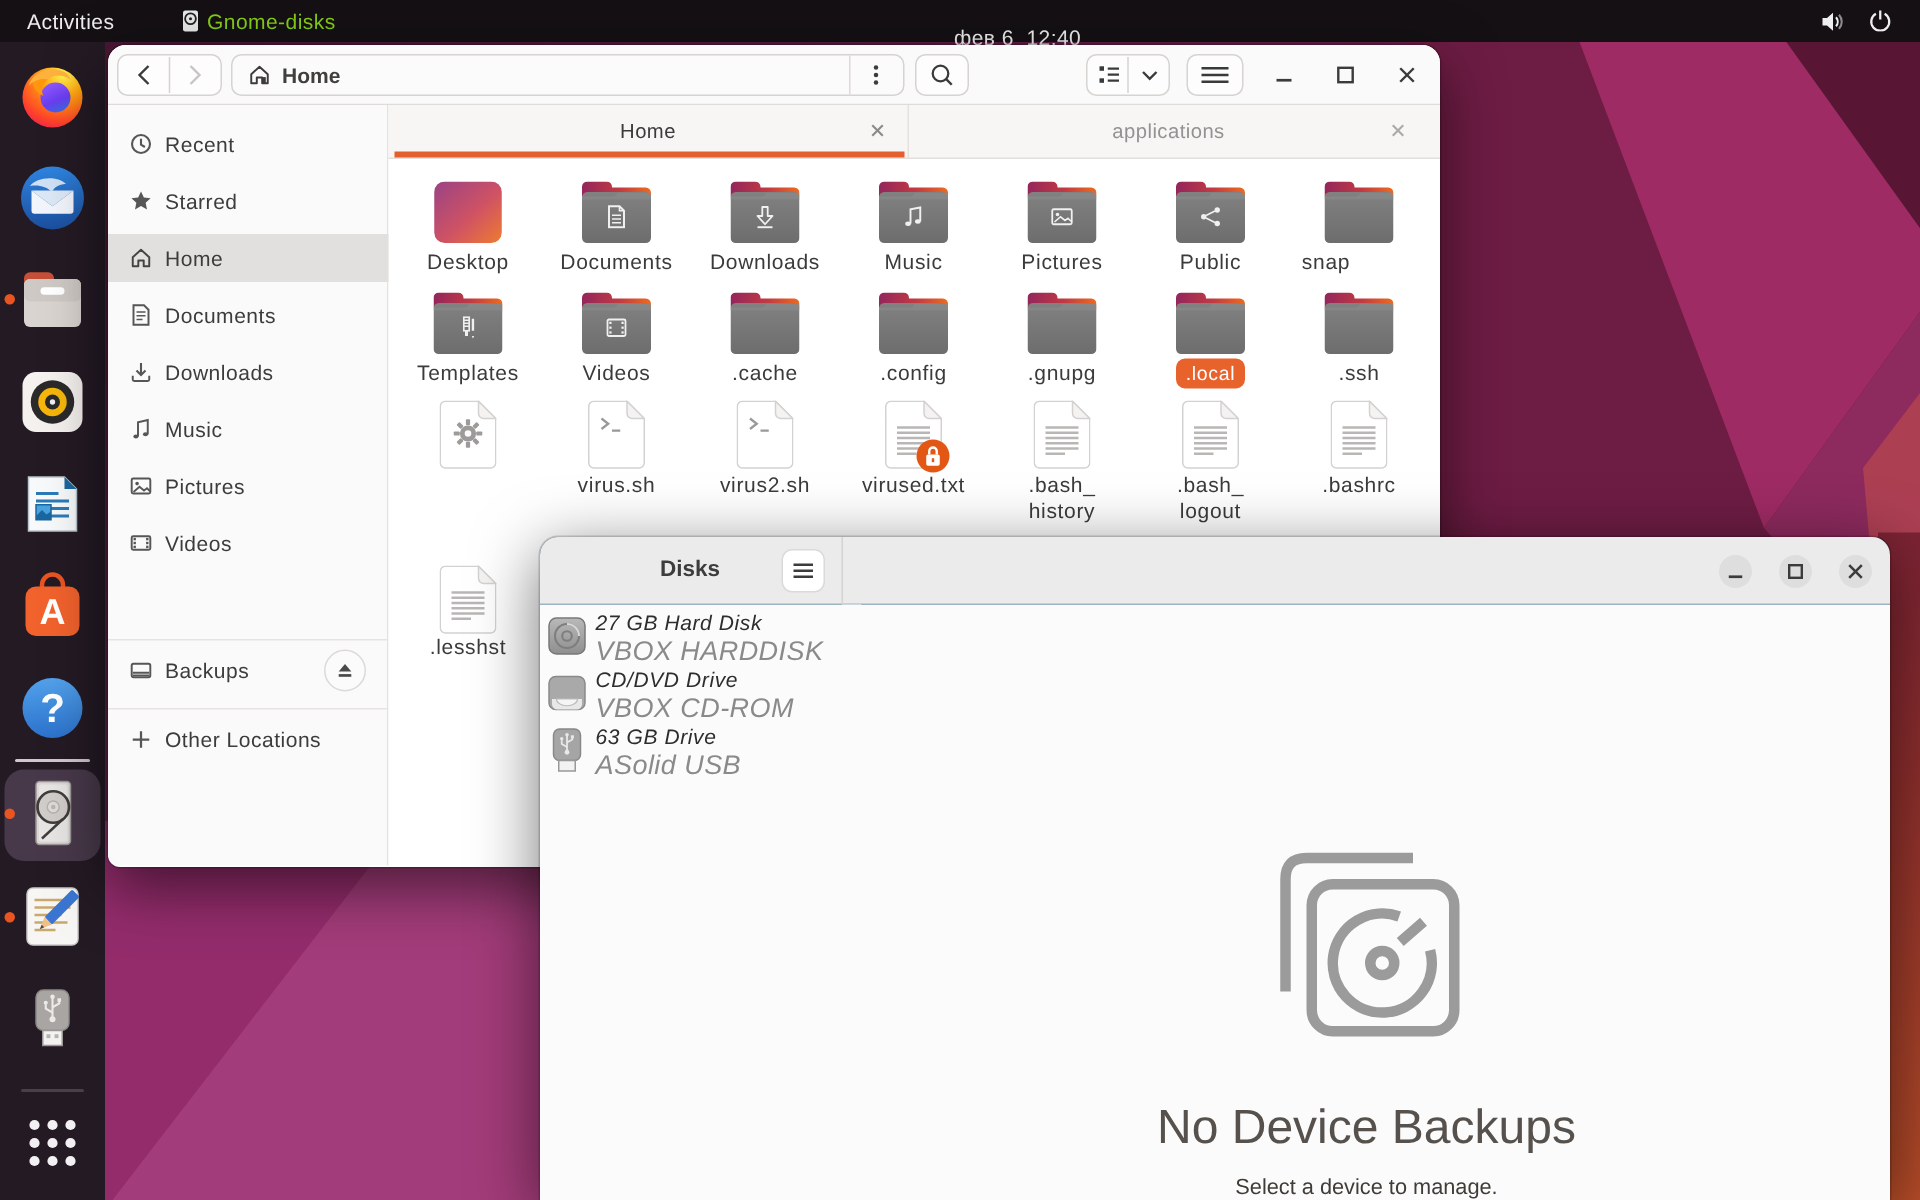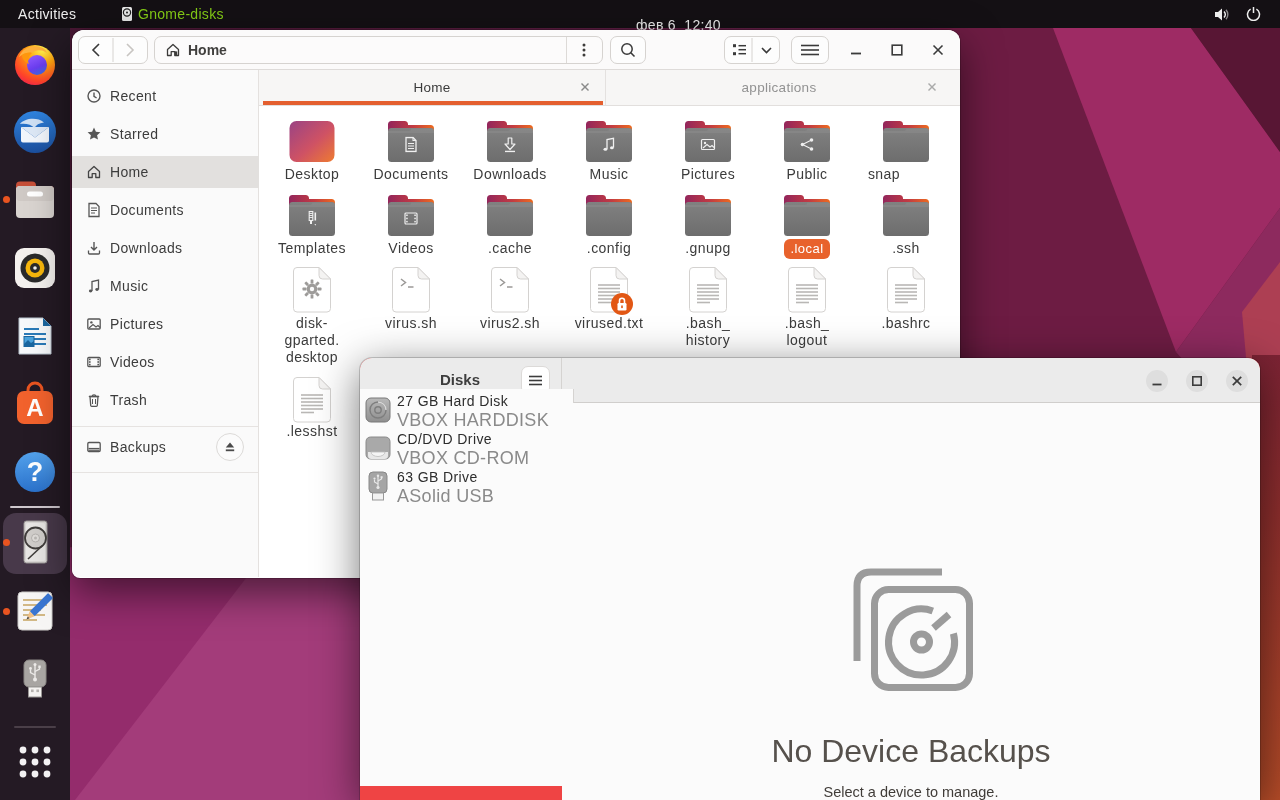--- a/index.html
+++ b/index.html
@@ -13,39 +13,39 @@
 #topbar .appname { position:absolute; left:138px; top:6px; color:#84cc16; }
 #topbar .clock { position:absolute; left:636px; top:6px;margin-top:11px; }
 
 
 #dock { position:absolute; left:0; top:28px; width:70px; height:772px; background:#241a24; z-index:40; }
 .dicon { position:absolute; left:11px; width:48px; height:48px; }
 .ddot { position:absolute; left:3px; width:7px; height:7px; border-radius:50%; background:#e95420; }
 
 
 #naut { position:absolute; left:72px; top:30px; width:888px; height:548px; border-radius:12px 12px 8px 8px; background:#ffffff; box-shadow:0 14px 40px rgba(0,0,0,.55), 0 0 0 1px rgba(0,0,0,.18); z-index:60; }
-#disks { position:absolute; left:360px; top:358px; width:900px; height:442px; border-radius:12px 12px 0 0; background:#ef4444; box-shadow:0 10px 44px rgba(0,0,0,.55), 0 0 0 1px rgba(0,0,0,.18); z-index:70; }
+#disks { position:absolute; left:360px; top:358px; width:900px; height:442px; border-radius:12px 12px 0 0; background:#0c4a6e; box-shadow:0 10px 44px rgba(0,0,0,.55), 0 0 0 1px rgba(0,0,0,.18); z-index:70; }
 
 
 #nhead { position:absolute; left:0; top:0; width:888px; height:40px; background:#fbfafa; border-bottom:1px solid #dedbd9; border-radius:12px 12px 0 0; }
 .nbtn { position:absolute; top:6px; height:28px; background:#fdfdfd; border:1px solid #d6d3d0; border-radius:7px; }
 
 #ntabs { position:absolute; left:187px; top:40px; width:701px; height:36px; background:#f7f6f5; border-bottom:1px solid #e2dfdd; font-size:13.5px; letter-spacing:0.3px; color:#3b3b3b; }
 
 #nside { position:absolute; left:0; top:40px; width:187px; height:507px; background:#fafafa; border-right:1px solid #e4e1df; border-radius:0 0 0 8px; font-size:14px; letter-spacing:0.35px; color:#3c3c3c; }
 .srow { position:absolute; left:0; width:187px; height:32px; line-height:32px; }
 .srow .lbl { position:absolute; left:38px; top:0; }
 .srow svg { position:absolute; left:14px; top:8px; }
 
 #nmain { position:absolute; left:188px; top:76px; width:700px; height:471px; background:#ffffff; border-radius:0 0 8px 0; }
 #nmain > div.abs { font-size:14px; letter-spacing:0.45px; color:#3b3b3b; line-height:17px; }
 
 
 #dhead { position:absolute; left:0; top:0; width:900px; height:45px; background:#ebebeb; border-bottom:1px solid #d0cecc; border-radius:12px 12px 0 0; }
-#dleft { position:absolute; left:0; top:31px; width:214px; height:397px; background:#fbfbfb; border-right:1px solid #d5d3d1; }
+#dleft { position:absolute; left:0; top:45px; width:214px; height:397px; background:#fbfbfb; border-right:1px solid #d5d3d1;font-style:italic; }
 #dright { position:absolute; left:202px; top:45px; width:698px; height:397px; background:#fbfbfb; }
 .drow { position:absolute; left:0; width:200px; height:38px; }
 .drow .t1 { position:absolute; left:37px; top:1px; font-size:14px; letter-spacing:0.4px; color:#2d2d2d; }
 .drow .t2 { position:absolute; left:37px; top:18px; font-size:18px; letter-spacing:0.3px; color:#8a8a8a; }
 </style>
 </head>
 <body>
 <div id="screen">
 
   <svg class="abs" width="1280" height="800" viewBox="0 0 1280 800" style="left:0;top:0;">
@@ -389,48 +389,45 @@
               <rect x="3" y="4.6" width="1.6" height="1.6"></rect>
               <rect x="3" y="7.2" width="1.6" height="1.6"></rect>
               <rect x="3" y="9.8" width="1.6" height="1.6"></rect>
               <rect x="11.4" y="4.6" width="1.6" height="1.6"></rect>
               <rect x="11.4" y="7.2" width="1.6" height="1.6"></rect>
               <rect x="11.4" y="9.8" width="1.6" height="1.6"></rect>
             </g>
           </svg>
         <span class="lbl">Videos</span>
       </div>
-      <div class="srow" style="top:314px;">
-        <svg width="16" height="16" viewBox="0 0 16 16">
-            <path d="M4,4.5 h8 l-0.7,9 a1,1 0 0 1 -1,.9 h-4.6 a1,1 0 0 1 -1,-.9 z" fill="none" stroke="#565656" stroke-width="1.3"></path>
-            <line x1="2.8" y1="4.5" x2="13.2" y2="4.5" stroke="#565656" stroke-width="1.3"></line>
-            <path d="M6.2,4.2 a1.8,1.3 0 0 1 3.6,0" fill="none" stroke="#565656" stroke-width="1.2"></path>
-            <g stroke="#565656">
-              <line x1="6.5" y1="7" x2="6.5" y2="12"></line>
-              <line x1="9.5" y1="7" x2="9.5" y2="12"></line>
-            </g>
-          </svg>
-        <span class="lbl">Trash</span>
-      </div>
       <div style="position:absolute;left:0;top:356px;width:186px;height:1px;background:#e6e3e1;"></div>
       <div class="srow" style="top:361px;">
         <svg width="16" height="16" viewBox="0 0 16 16">
             <rect x="1.8" y="3.5" width="12.4" height="9" rx="1.2" fill="none" stroke="#565656" stroke-width="1.3"></rect>
             <line x1="2.5" y1="9.5" x2="13.5" y2="9.5" stroke="#565656" stroke-width="1.2"></line>
             <line x1="2.5" y1="11.2" x2="13.5" y2="11.2" stroke="#565656" stroke-width="1.2"></line>
           </svg>
         <span class="lbl">Backups</span>
         <div style="position:absolute;left:144px;top:2px;width:28px;height:28px;border-radius:50%;border:1px solid #dcdad8;background:#fbfbfb;">
           <svg style="position:absolute;left:0;top:0;" width="26" height="26" viewBox="0 0 26 26">
               <polygon points="13,8.6 17.2,13.6 8.8,13.6" fill="#4a4a4a"></polygon>
               <rect x="8.8" y="15.4" width="8.4" height="1.8" fill="#4a4a4a"></rect>
             </svg>
         </div>
       </div>
       <div style="position:absolute;left:0;top:402px;width:186px;height:1px;background:#e6e3e1;"></div>
+      <div class="srow" style="top:407px;">
+        <svg width="16" height="16" viewBox="0 0 16 16">
+            <g stroke="#565656" stroke-width="1.5">
+              <line x1="8" y1="2.5" x2="8" y2="13.5"></line>
+              <line x1="2.5" y1="8" x2="13.5" y2="8"></line>
+            </g>
+          </svg>
+        <span class="lbl">Other Locations</span>
+      </div>
     </div>
     <div id="nmain">
       <svg width="0" height="0" style="position:absolute;">
         <defs>
           <linearGradient id="ftop" x1="0" y1="0" x2="1" y2="0">
             <stop offset="0" stop-color="#93265c"></stop>
               <stop offset="0.55" stop-color="#c23b42"></stop>
               <stop offset="1" stop-color="#ed6b1f"></stop>
           </linearGradient>
           <linearGradient id="fbody" x1="0" y1="0" x2="0" y2="1">
@@ -619,25 +616,20 @@
       <svg class="abs" style="left:623px;top:89px;" width="46" height="41">
           <use href="#folder" width="46" height="41"></use>
         </svg>
       <div class="abs" style="left:598px;top:134px;width:96px;text-align:center;">
           <div>.ssh</div>
         </div>
       <svg class="abs" style="left:33px;top:161px;" width="38" height="46">
           <use href="#file" width="38" height="46"></use>
           <use href="#gear" x="9" y="12" width="20" height="20"></use>
         </svg>
-      <div class="abs" style="left:4px;top:209px;width:96px;text-align:center;">
-          <div>disk-</div>
-          <div>gparted.</div>
-          <div>desktop</div>
-        </div>
       <svg class="abs" style="left:132px;top:161px;" width="38" height="46">
           <use href="#file" width="38" height="46"></use>
           <g stroke="#9b9997" stroke-width="1.5" fill="none">
             <path d="M9,12 l4.5,3.5 l-4.5,3.5"></path>
             <line x1="16" y1="20" x2="21.5" y2="20"></line>
           </g>
         </svg>
       <div class="abs" style="left:103px;top:209px;width:96px;text-align:center;">
           <div>virus.sh</div>
         </div>

